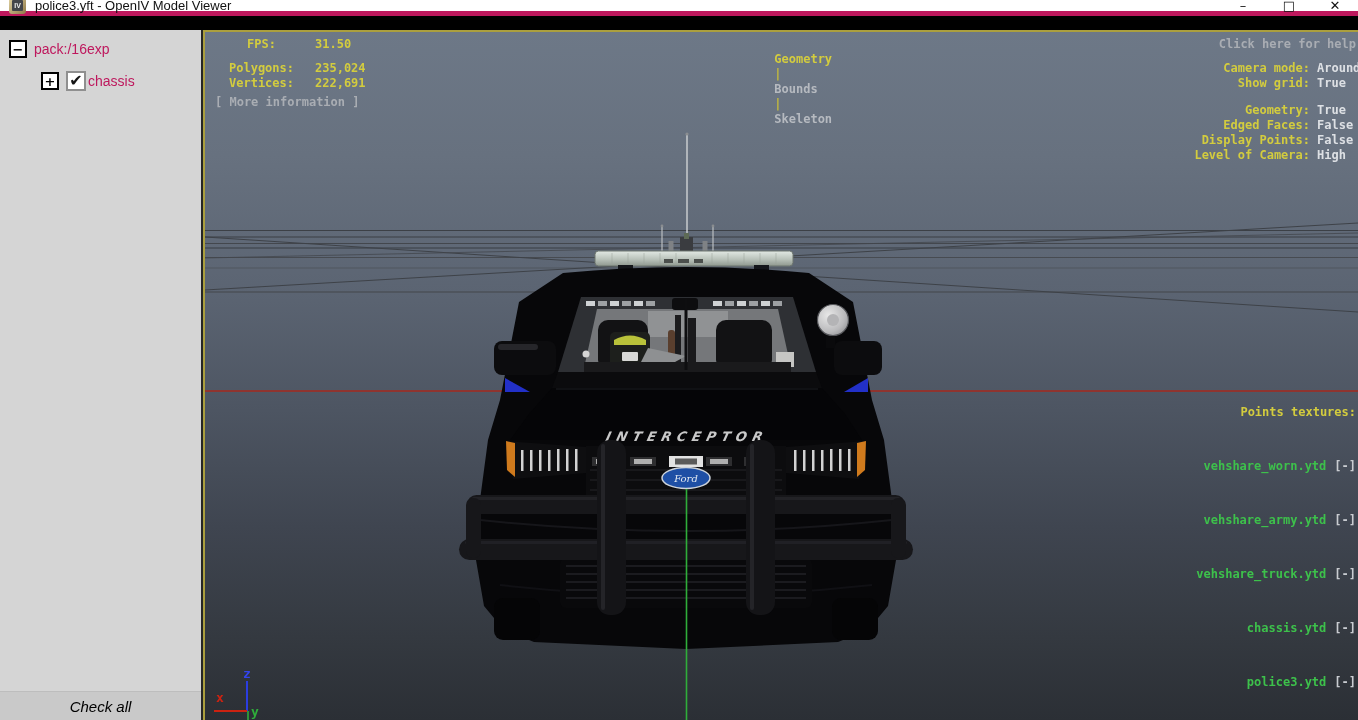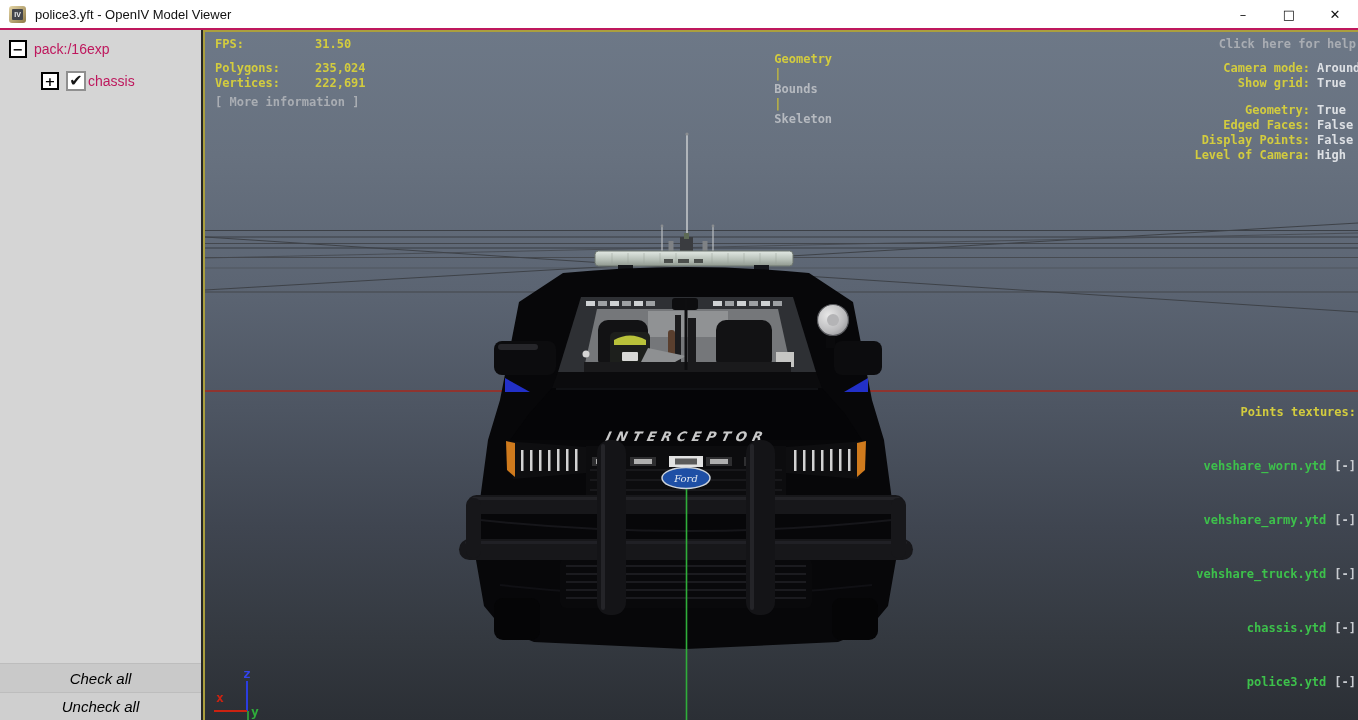--- a/index.html
+++ b/index.html
@@ -5,22 +5,22 @@
   * { margin:0; padding:0; box-sizing:border-box; }
   html,body { width:1358px; height:720px; overflow:hidden; background:#000; }
   #app {
     position:relative; width:1358px; height:720px;
     font-family:"Liberation Sans", sans-serif;
     -webkit-font-smoothing:antialiased;
   }
 
   
   .titlebar {
-    position:absolute; left:0; top:0; width:1358px; height:30px;
-    background:#ffffff; border-bottom:2px solid #be185d;
+    position:absolute; left:0; top:0; width:1358px; height:16px;
+    background:#ffffff; border-bottom:5px solid #be185d;
     display:flex; align-items:center;
   }
   .app-icon {
     width:17px; height:17px; margin-left:9px; border-radius:3px;
     background:linear-gradient(135deg,#e4d5a5,#8e7947);
     display:flex; align-items:center; justify-content:center;
   }
   .app-icon-inner {
     width:11px; height:11px; background:#43454a; border-radius:1px;
     color:#f0f0f0; font-size:7px; font-weight:bold;
@@ -75,21 +75,21 @@
   .overlay {
     position:absolute; font-family:"DejaVu Sans Mono", monospace;
     font-weight:bold; font-size:12px; line-height:15px; white-space:pre;
   }
   .yel { color:#d3cc3e; }
   .gry { color:#a9adb3; }
   .val { color:#dde0e4; }
   .grn { color:#3dc14b; }
 
   .stats { left:10px; top:5px; display:grid; grid-template-columns:93px auto; }
-  .stats .lbl { text-align:left; }
+  .stats .lbl { text-align:center; }
   .stats .v { padding-left:7px; }
   .gap9 { height:9px; grid-column:1 / span 2; }
   .more-info { grid-column:1 / span 2; margin-top:4px; text-align:left; }
 
   .tabs { top:5px; left:50%; transform:translateX(-50%); }
   .tabs span { margin:10px 4px; }
   .tab-sep { color:#c2b93e; }
   .tab-inactive { color:#b6bac0; }
 
   .settings { right:2px; top:5px; display:grid; grid-template-columns:auto 46px; }
@@ -123,21 +123,20 @@
       <div class="expander">−</div>
       <div class="tree-label">pack:/16exp</div>
     </div>
     <div class="tree-row child">
       <div class="expander">+</div>
       <div class="checkbox">✔</div>
       <div class="tree-label tight">chassis</div>
     </div>
     <div class="sidebar-buttons">
       <div class="panel-btn first">Check all</div>
-      <div class="panel-btn second">Uncheck all</div>
     </div>
   </div>
 
   <div class="viewport">
 
     <svg class="scene" width="1153" height="688" viewBox="205 32 1153 688">
       <defs>
         <linearGradient id="lbar" x1="0" y1="0" x2="0" y2="1">
           <stop offset="0" stop-color="#e2e9e4"></stop>
             <stop offset="0.55" stop-color="#b9c2ba"></stop>

